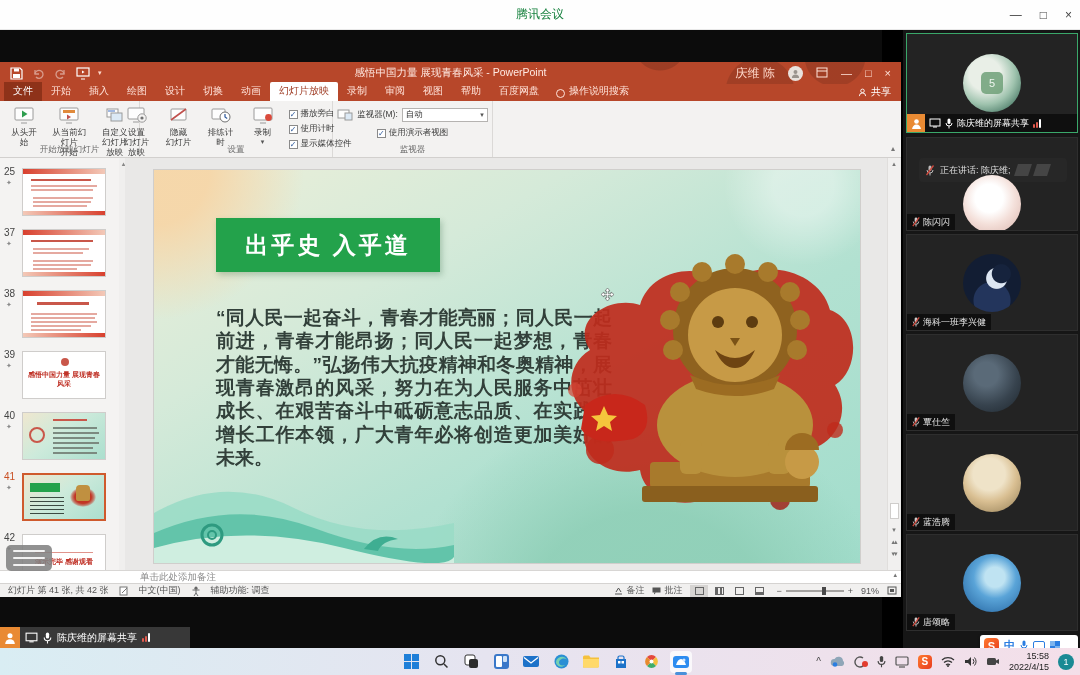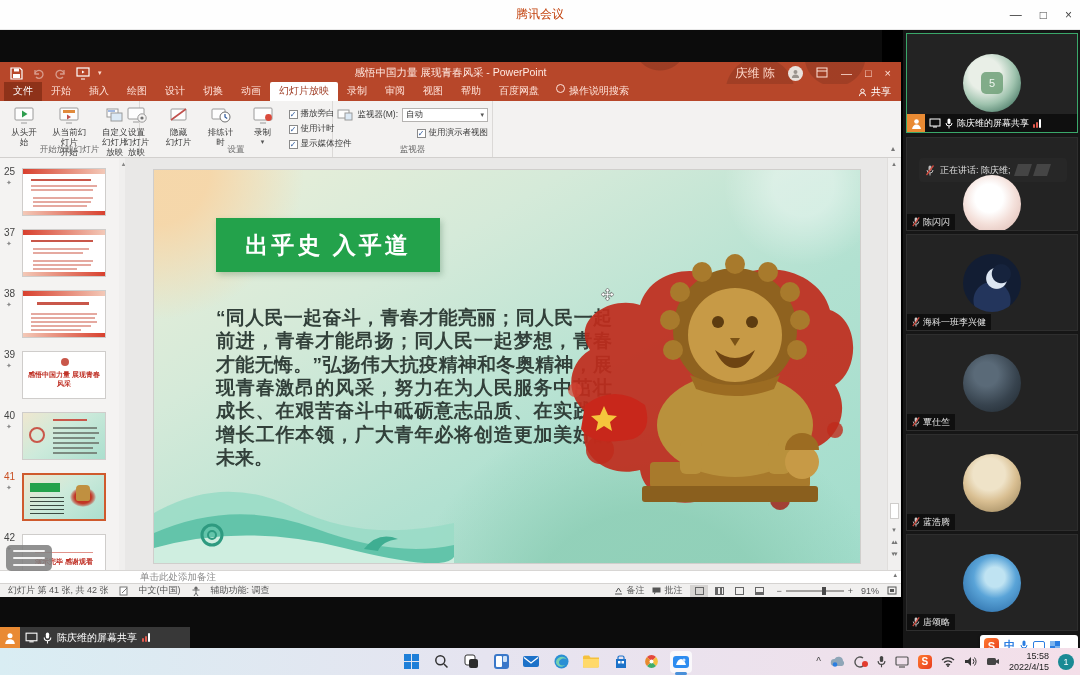--- a/index.html
+++ b/index.html
@@ -2,21 +2,21 @@
 <html><head>
 <meta charset="utf-8">
 <style>
   *{margin:0;padding:0;box-sizing:border-box}
   html,body{width:1080px;height:675px;overflow:hidden}
   body{font-family:"Liberation Sans","DejaVu Sans",sans-serif;background:#000;position:relative;font-size:11px;color:#333}
   .abs{position:absolute}
 
   
   .mt-titlebar{position:absolute;left:0;top:0;width:1080px;height:30px;background:#fefefe;border-bottom:1px solid #e8e8e8;display:flex;align-items:center;justify-content:center}
-  .mt-title{font-size:12px;color:#c2410c}
+  .mt-title{font-size:12px;color:#15803d}
   .mt-controls{position:absolute;right:8px;top:0;height:30px;display:flex;align-items:center;gap:18px;color:#444;font-size:12px}
   .mt-controls span{cursor:default}
 
   
   .mt-body{position:absolute;left:0;top:30px;width:882px;height:618px;background:#0c0c0c}
 
   
   .ppt{position:absolute;left:0;top:32px;width:901px;height:535px;background:#f3f2f1}
   .ppt-titlebar{position:absolute;left:0;top:0;width:100%;height:22px;background:#b7472a;display:flex;align-items:center;color:#fff;
     background-image:radial-gradient(circle at 660px -18px, rgba(0,0,0,.14) 0 26px, transparent 27px),radial-gradient(circle at 760px 30px, rgba(0,0,0,.12) 0 34px, transparent 35px),radial-gradient(circle at 835px -6px, rgba(0,0,0,.12) 0 30px, transparent 31px);}
@@ -25,21 +25,21 @@
   .dim{opacity:.45}
   .ppt-doc-title{position:absolute;left:0;right:0;text-align:center;font-size:10.5px;color:#ffe9e2;pointer-events:none}
   .tb-right{position:absolute;right:0;top:0;height:22px;display:flex;align-items:center;gap:13px;padding-right:10px}
   .tb-user{font-size:12px;color:#ffd9cc}
   .tb-avatar{width:15px;height:15px;border-radius:50%;background:#e9e2de;display:inline-flex;align-items:center;justify-content:center}
   .tb-glyph{color:#ffe4da;font-size:11px}
 
   .ppt-tabs{position:absolute;left:0;top:22px;width:100%;height:17px;background:#b7472a;display:flex;align-items:flex-end;padding-left:4px}
   .tab{font-size:10px;color:#ffe3da;padding:2px 9px 3px;white-space:nowrap}
   .tab.active{background:#fff;color:#9e3a22;border-radius:2px 2px 0 0}
-  .tab-search{display:flex;align-items:flex-start;gap:4px;font-size:10px;color:#ffe3da;padding:2px 8px 3px}
+  .tab-search{display:flex;align-items:flex-end;gap:4px;font-size:10px;color:#ffe3da;padding:2px 8px 3px}
   .bulb{width:9px;height:9px;border:1px solid #ffe3da;border-radius:50%;display:inline-block}
   .tab-share{position:absolute;right:10px;bottom:2px;display:flex;align-items:center;gap:4px;font-size:10px;color:#fff}
 
   .ribbon{position:absolute;left:0;top:39px;width:100%;height:57px;background:#f3f2f1;border-bottom:1px solid #d2d0ce;display:flex}
   .rgroup{position:relative;height:100%;border-right:1px solid #dbd9d7;display:flex;flex-direction:column;align-items:center;padding:2px 4px 12px}
   .rgroup-label{position:absolute;bottom:1px;left:0;right:0;text-align:center;font-size:8.5px;color:#6a6a6a}
   .rbtns{display:flex;align-items:flex-start;gap:2px;height:100%}
   .bigbtn{display:flex;flex-direction:column;align-items:center;justify-content:flex-start;padding:3px 4px;gap:2px;min-width:40px}
   .bigbtn .lbl{font-size:8.5px;color:#3b3b3b;text-align:center;line-height:1.15;white-space:pre-line}
   .caret{font-size:7px;color:#555;line-height:4px}
@@ -326,21 +326,21 @@
                 </label>
               <label class="cb">
                   <i></i>
                   <span>显示媒体控件</span>
                 </label>
             </div>
           </div>
           <span class="rgroup-label">设置</span>
         </div>
 
-        <div class="rgroup" style="width:160px;align-items:flex-end">
+        <div class="rgroup" style="width:160px;align-items:center">
           <div class="monrow">
             <svg width="16" height="12" viewBox="0 0 16 12">
                 <rect x="1" y="1" width="11" height="8" fill="#fdfdfd" stroke="#9a9a9a"></rect>
                 <rect x="8" y="4" width="7" height="7" fill="#dce9f5" stroke="#9a9a9a"></rect>
               </svg>
             <span>监视器(M):</span>
             <span class="monselect">
                 <span>自动</span>
                 <span class="caret">▾</span>
               </span>

